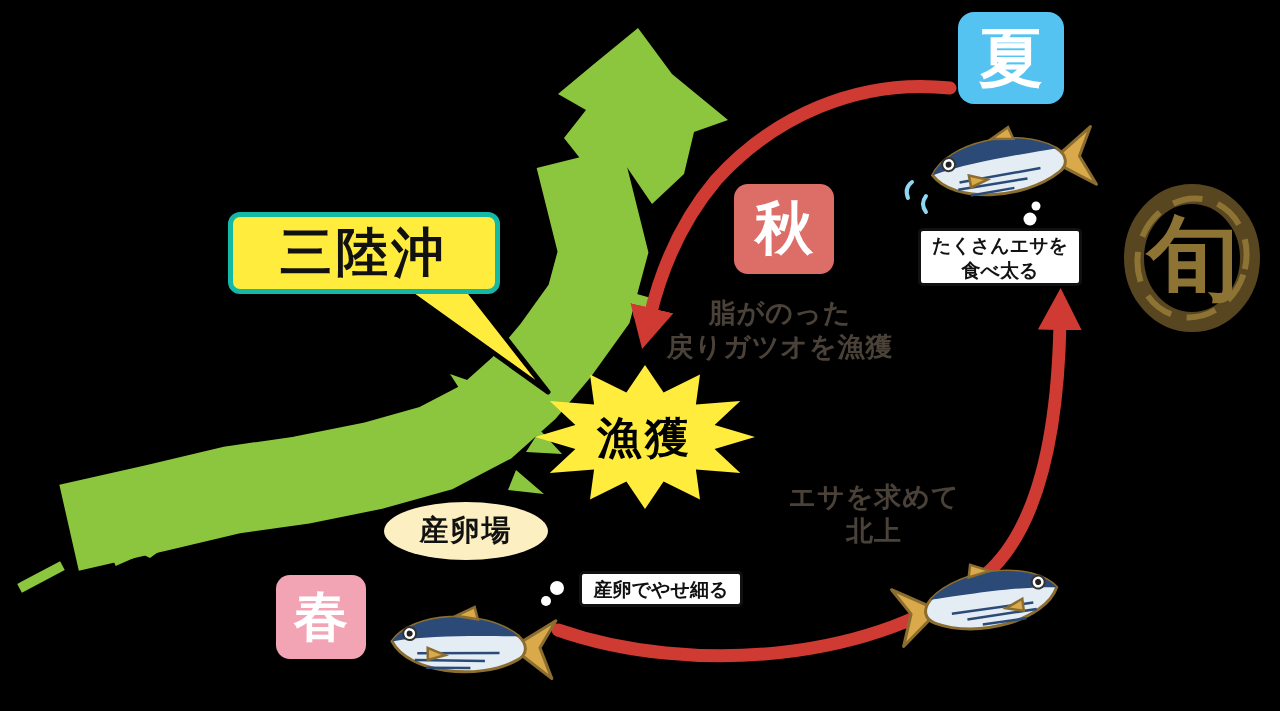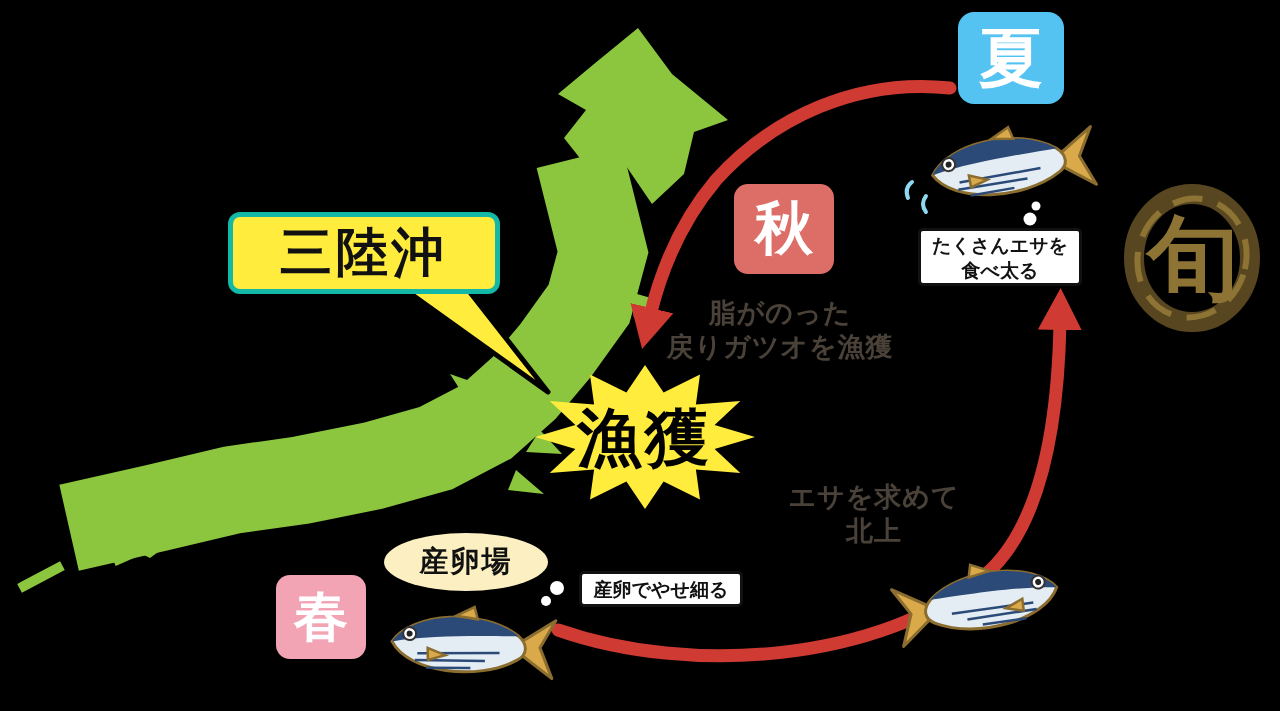--- a/index.html
+++ b/index.html
@@ -9,31 +9,31 @@
   }
   #stage svg.scene{position:absolute;left:0;top:0;}
   .abs{position:absolute;box-sizing:border-box;display:flex;align-items:center;justify-content:center;text-align:center;}
   .sanriku{
     left:228px;top:212px;width:272px;height:82px;
     background:#ffec3d;border:5px solid #14b8a6;border-radius:12px;
     font-size:52px;font-weight:bold;color:#111;letter-spacing:4px;z-index:4;
   }
   .gyokaku{
     left:557px;top:399px;width:176px;height:78px;
-    font-size:64px;font-weight:bold;color:#000;letter-spacing:4px;z-index:4;
+    font-size:44px;font-weight:bold;color:#000;letter-spacing:4px;z-index:4;
   }
   .season{color:#fff;font-weight:bold;z-index:4;}
   .season.summer{left:958px;top:12px;width:106px;height:92px;background:#54c3f1;border-radius:16px;font-size:64px;}
   .season.autumn{left:734px;top:184px;width:100px;height:90px;background:#dd6e67;border-radius:14px;font-size:58px;}
   .season.spring{left:276px;top:575px;width:90px;height:84px;background:#f2a3b4;border-radius:14px;font-size:54px;}
   .oval{
     background:#fcf0c2;border-radius:50%;color:#111;font-weight:bold;font-size:29px;z-index:5;letter-spacing:2px;
   }
   .oval.esaba{left:782px;top:95px;width:166px;height:58px;}
-  .oval.sanranba{left:384px;top:533px;width:164px;height:58px;}
+  .oval.sanranba{left:384px;top:502px;width:164px;height:58px;}
   .note{
     background:#fff;border:3px solid #111;border-radius:5px;color:#111;
     font-weight:bold;font-size:19px;line-height:25px;z-index:5;
   }
   .note.fatten{left:918px;top:228px;width:164px;height:58px;flex-direction:column;justify-content:flex-end;}
   .note.thin{left:563px;top:571px;width:164px;height:36px;margin-left:16px;}
   .migtext{
     color:#4a4239;font-weight:bold;font-size:27px;line-height:34px;z-index:3;flex-direction:column;letter-spacing:1px;
   }
   .migtext.south{left:640px;top:296px;width:280px;}

